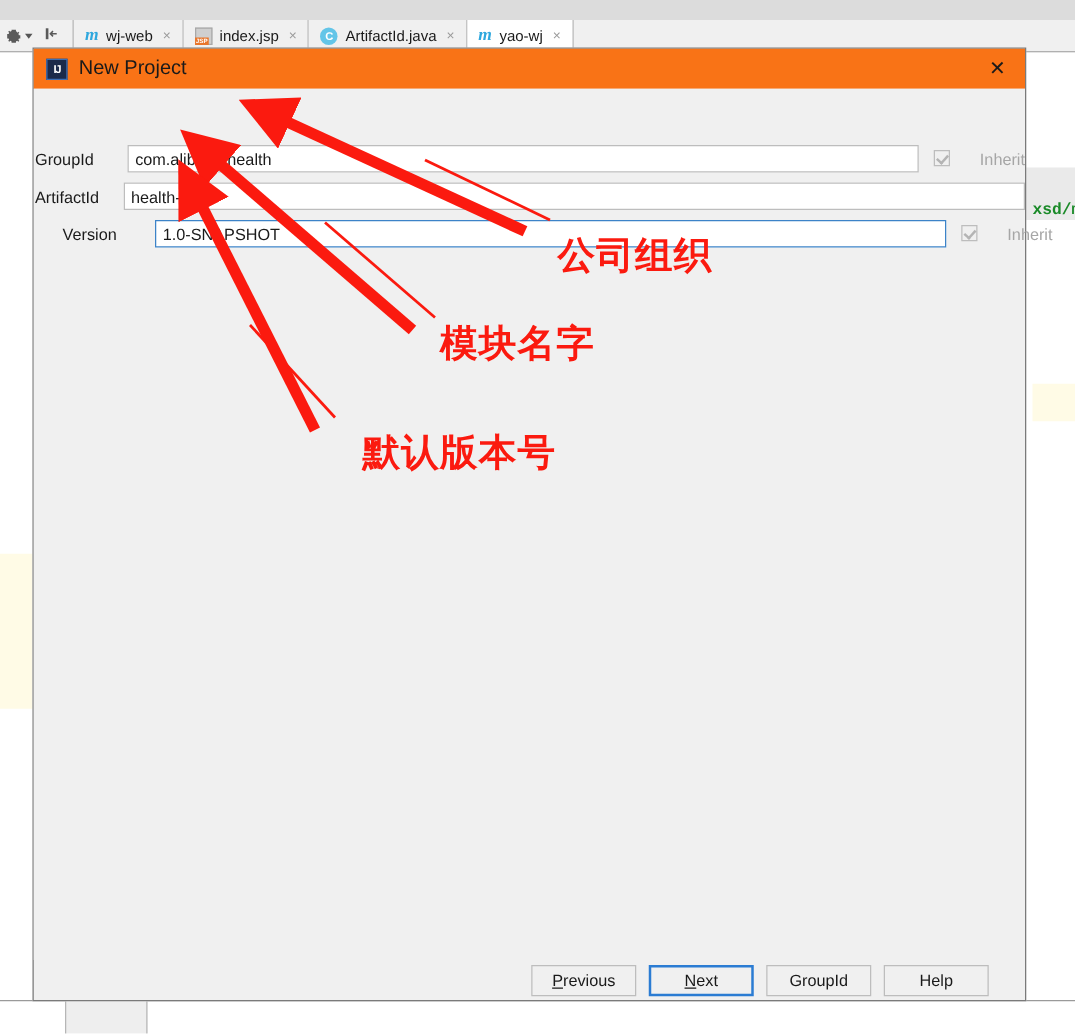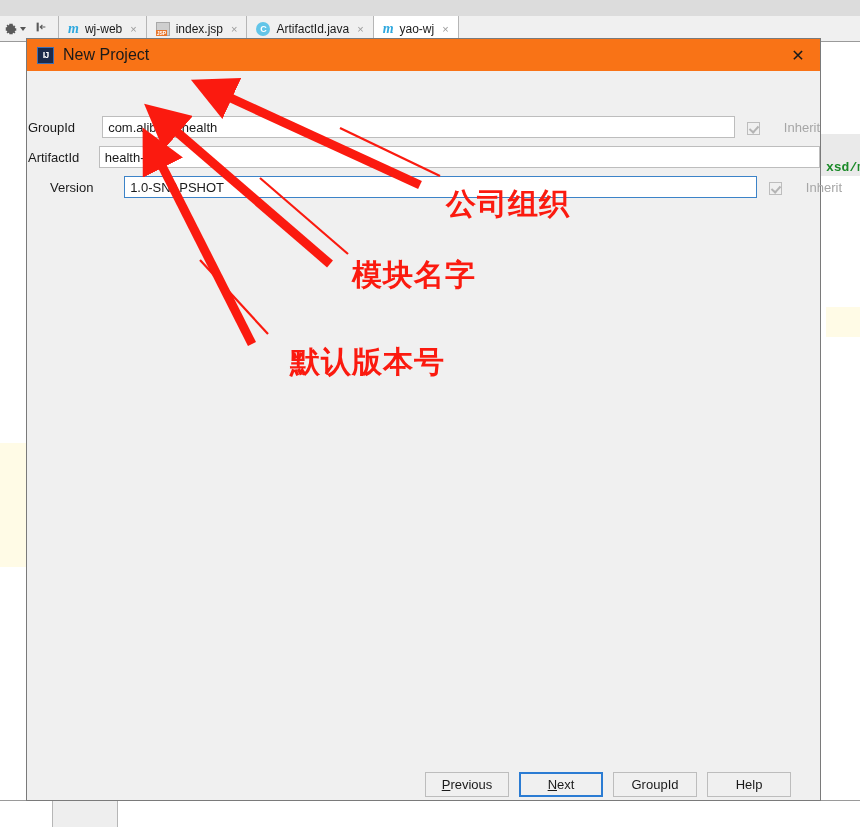--- a/index.html
+++ b/index.html
@@ -228,21 +228,21 @@
     border: 1px solid #bdbdbd;
     font-family: "Liberation Sans", sans-serif;
     font-size: 13px;
     color: #1a1a1a;
     padding: 0 5px;
     outline: none;
   }
   .field-input.focused { border: 1px solid #3c83c8; }
   .inherit-box {
     display: flex;
-    align-items: flex-end;
+    align-items: flex-start;
     gap: 24px;
     margin-left: 12px;
   }
   .chk {
     width: 13px; height: 13px;
     border: 1px solid #bdbdbd;
     background: #f0f0f0;
     box-sizing: border-box;
     position: relative;
   }

